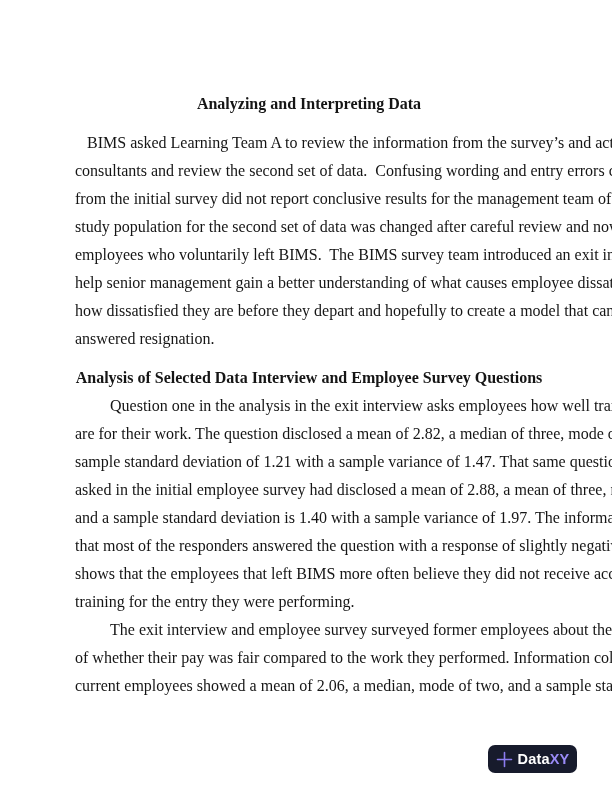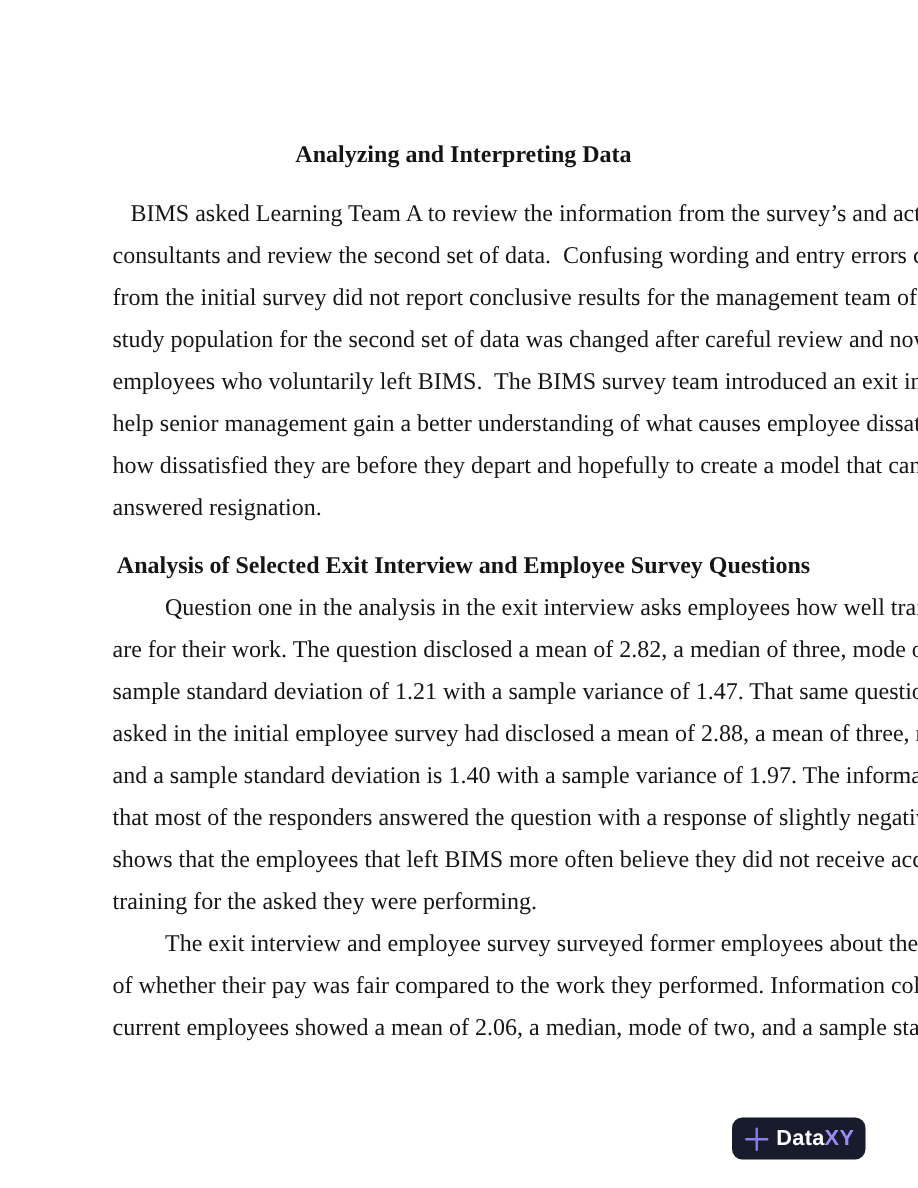--- a/index.html
+++ b/index.html
@@ -82,31 +82,31 @@
       <div class="line ind-sm">BIMS asked Learning Team A to review the information from the survey’s and act as</div>
       <div class="line">consultants and review the second set of data.  Confusing wording and entry errors collected</div>
       <div class="line">from the initial survey did not report conclusive results for the management team of BIMS.  The</div>
       <div class="line">study population for the second set of data was changed after careful review and now surveys the</div>
       <div class="line">employees who voluntarily left BIMS.  The BIMS survey team introduced an exit interview to</div>
       <div class="line">help senior management gain a better understanding of what causes employee dissatisfaction,</div>
       <div class="line">how dissatisfied they are before they depart and hopefully to create a model that can predict</div>
       <div class="line">answered resignation.</div>
     </div>
 
-    <div class="line title-line heading-line">Analysis of Selected Exit Interview and Employee Survey Questions</div>
+    <div class="line title-line heading-line">Analysis of Selected Data Interview and Employee Survey Questions</div>
 
     <div class="para">
       <div class="line ind">Question one in the analysis in the exit interview asks employees how well trained they</div>
       <div class="line">are for their work. The question disclosed a mean of 2.82, a median of three, mode of two, and a</div>
       <div class="line">sample standard deviation of 1.21 with a sample variance of 1.47. That same question when</div>
       <div class="line">asked in the initial employee survey had disclosed a mean of 2.88, a mean of three, mode of two,</div>
       <div class="line">and a sample standard deviation is 1.40 with a sample variance of 1.97. The information shows</div>
       <div class="line">that most of the responders answered the question with a response of slightly negative. The data</div>
       <div class="line">shows that the employees that left BIMS more often believe they did not receive acceptable</div>
-      <div class="line">training for the asked they were performing.</div>
+      <div class="line">training for the entry they were performing.</div>
     </div>
 
     <div class="para">
       <div class="line ind">The exit interview and employee survey surveyed former employees about their opinion</div>
       <div class="line">of whether their pay was fair compared to the work they performed. Information collected from</div>
       <div class="line">current employees showed a mean of 2.06, a median, mode of two, and a sample standard</div>
     </div>
 
   </div>
 

